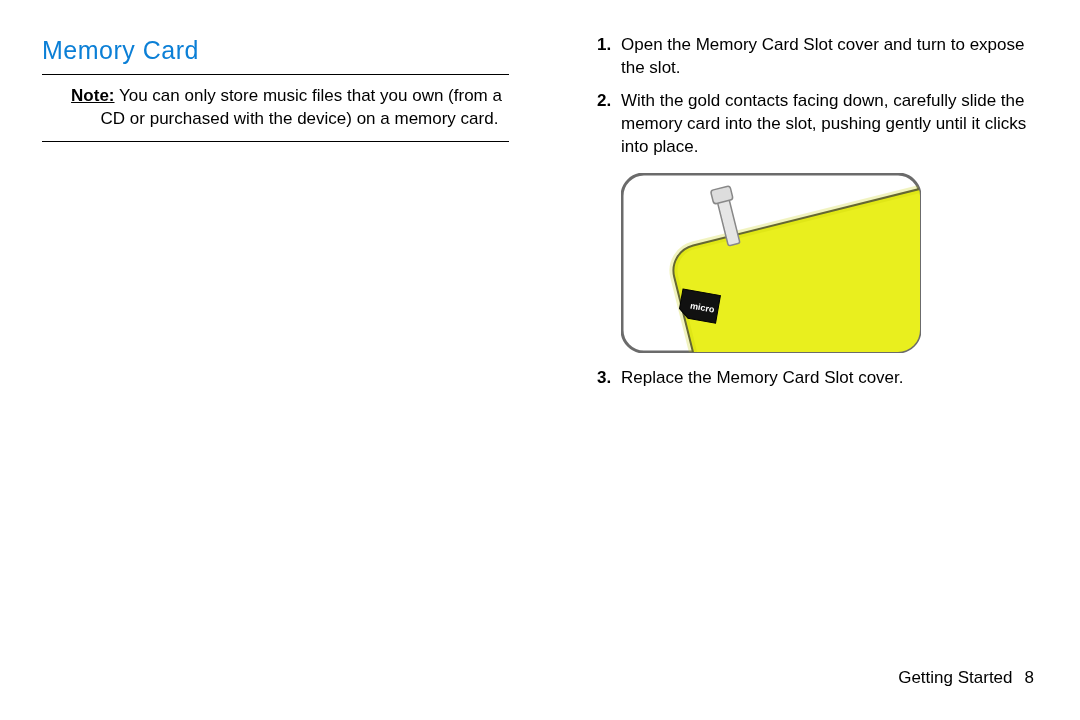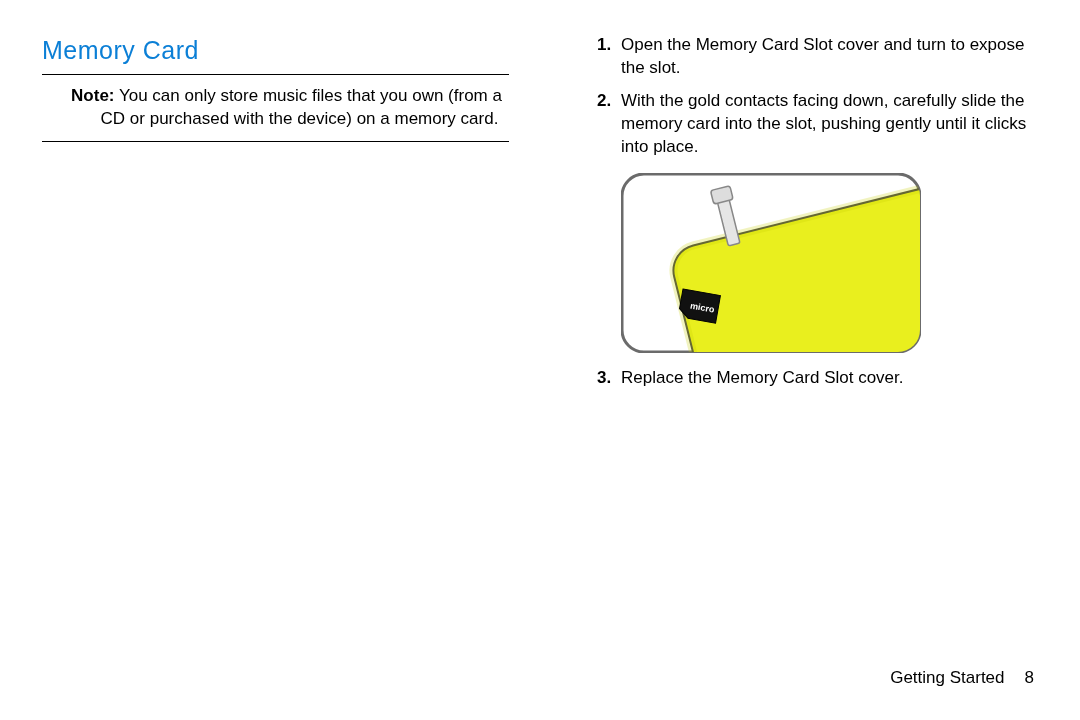--- a/index.html
+++ b/index.html
@@ -44,21 +44,21 @@
     border-top: 1.5px solid #000;
     margin: 6px 0 10px 0;
   }
   .note {
     padding: 0 6px 0 28px;
     text-indent: -26px;
     margin-left: 26px;
     margin-bottom: 10px;
     text-align: center;
   }
-  .note-label { font-weight: bold; }
+  .note-label { font-weight: bold; text-decoration: underline; }
   ol.steps {
     list-style: none;
     padding-left: 26px;
   }
   ol.steps li {
     position: relative;
     padding-left: 24px;
     margin-bottom: 10px;
   }
   ol.steps li .num {
@@ -71,21 +71,21 @@
     width: 300px;
     height: 180px;
     margin: 14px 0 14px 50px;
   }
   .footer {
     position: absolute;
     bottom: 30px;
     right: 46px;
     font-size: 17px;
   }
-  .footer .sec { margin-right: 20px; }
+  .footer .sec { margin-right: 12px; }
 </style>
 </head>
 <body>
 
 <div class="cols">
 
   <div class="col">
     <h1 class="section">Memory Card</h1>
     <hr class="rule">
     <p class="note">

